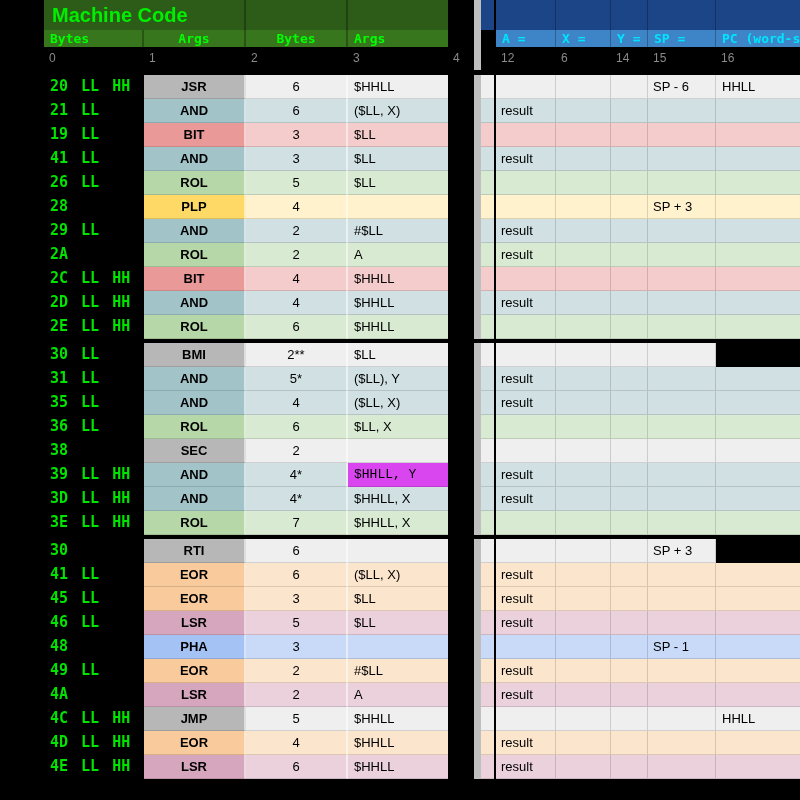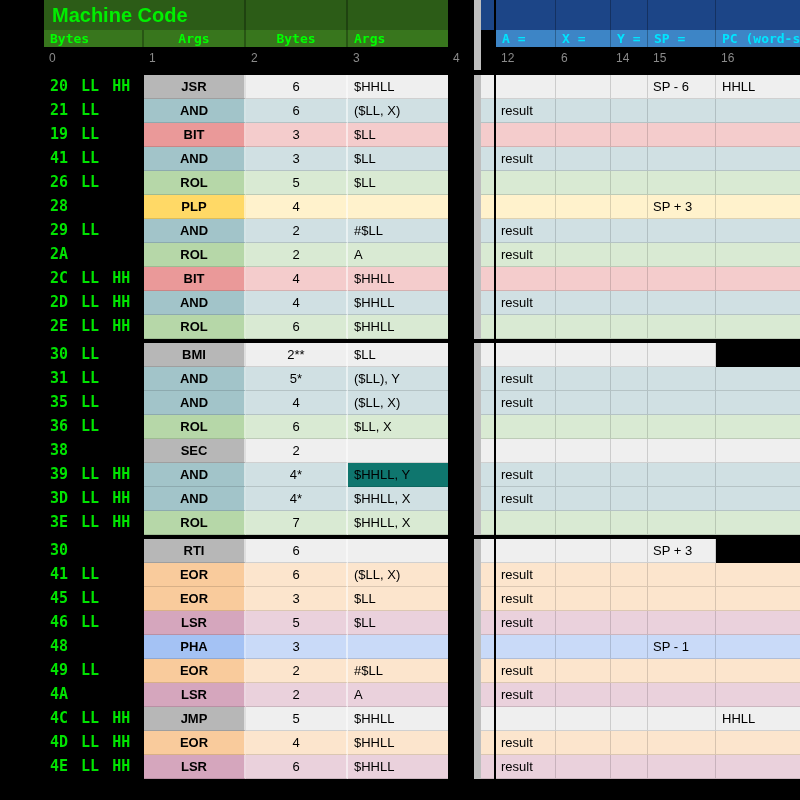--- a/index.html
+++ b/index.html
@@ -358,21 +358,21 @@
       <div class="c w-a reg" style="background: rgb(239, 239, 239);"></div>
       <div class="c w-x reg" style="background: rgb(239, 239, 239);"></div>
       <div class="c w-y reg" style="background: rgb(239, 239, 239);"></div>
       <div class="c w-sp reg" style="background: rgb(239, 239, 239);"></div>
       <div class="c w-pc reg regpc" style="background: rgb(239, 239, 239);"></div>
     </div>
       <div class="r dr">
       <div class="c w-bytes bytes">39 LL HH</div>
       <div class="c w-name name" style="background: rgb(162, 196, 201);">AND</div>
       <div class="c w-cyc cyc" style="background: rgb(208, 224, 227);">4*</div>
-      <div class="c w-args args" style="background: #0f766e;">$HHLL, Y</div>
+      <div class="c w-args args" style="background: #d946ef; font-family: Liberation Mono, monospace;">$HHLL, Y</div>
       <div class="c w-gap gapc"></div>
       <div class="c w-div divc"></div>
       <div class="c w-tail tailc" style="background: rgb(208, 224, 227);"></div>
       <div class="c w-vline vlinec"></div>
       <div class="c w-a reg" style="background: rgb(208, 224, 227);">result</div>
       <div class="c w-x reg" style="background: rgb(208, 224, 227);"></div>
       <div class="c w-y reg" style="background: rgb(208, 224, 227);"></div>
       <div class="c w-sp reg" style="background: rgb(208, 224, 227);"></div>
       <div class="c w-pc reg regpc" style="background: rgb(208, 224, 227);"></div>
     </div>

